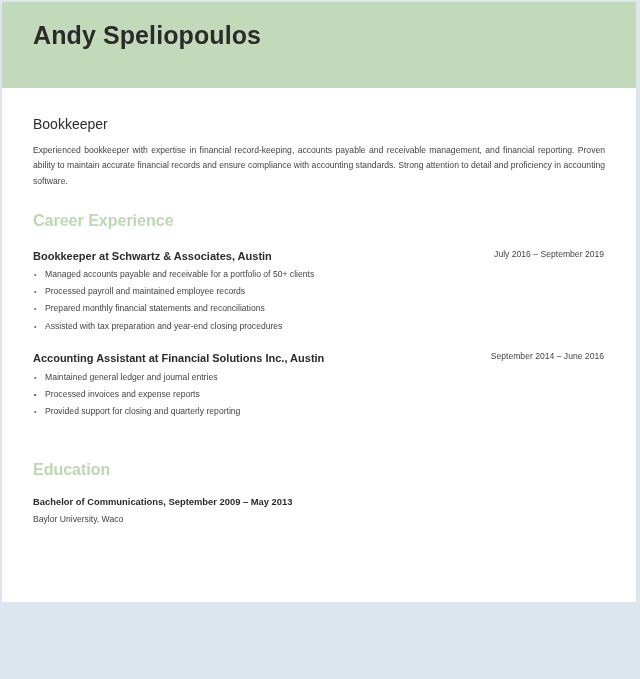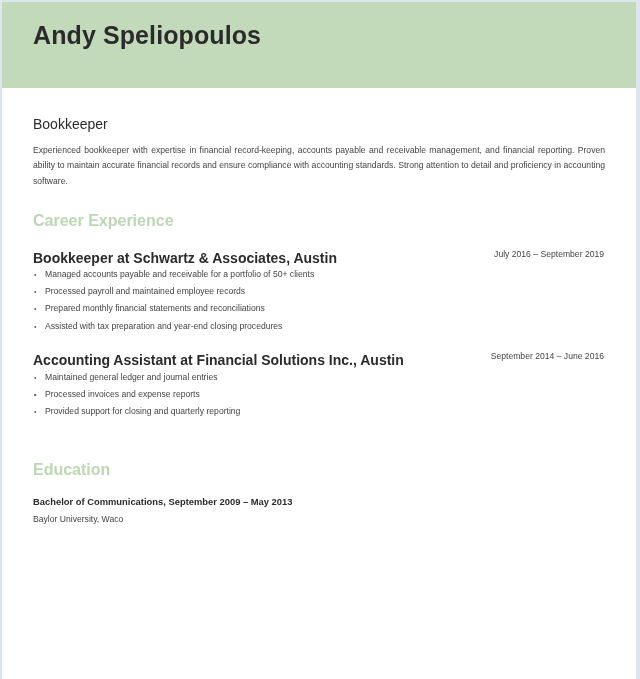--- a/index.html
+++ b/index.html
@@ -1,24 +1,24 @@
 <!DOCTYPE html>
 <html><head>
 <meta charset="utf-8">
 <style>
   html,body{margin:0;padding:0;}
   body{width:640px;height:679px;background:#dde5ee;font-family:"Liberation Sans",sans-serif;overflow:hidden;position:relative;}
-  .page{position:absolute;left:2px;top:2px;width:634px;height:677px;background:#ffffff;}
+  .page{position:absolute;left:2px;top:2px;width:634px;height:600px;background:#ffffff;}
   .header{position:absolute;left:0;top:0;width:634px;height:86px;background:#c2dab9;}
   .name{position:absolute;left:31px;top:19px;font-size:25px;font-weight:bold;color:#2b2b2b;letter-spacing:0.1px;}
   .contact{position:absolute;right:32px;top:20px;text-align:right;font-size:8.6px;color:#333;line-height:16px;}
   .title{position:absolute;left:31px;top:114px;font-size:14px;font-weight:normal;color:#2b2b2b;}
   .summary{position:absolute;left:31px;top:141px;width:572px;font-size:8.6px;color:#444;line-height:15.3px;text-align:justify;}
   .section{position:absolute;left:31px;font-size:16px;font-weight:bold;color:#bcd8b2;}
-  .job-title{position:absolute;left:31px;font-size:14px;font-weight:bold;color:#2b2b2b;}
+  .job-title{position:absolute;left:31px;font-size:11px;font-weight:bold;color:#2b2b2b;}
   .job-date{position:absolute;right:32px;font-size:8.6px;color:#444;}
   ul{position:absolute;left:31px;margin:0;padding:0;list-style:none;}
   li{font-size:8.6px;color:#444;line-height:17.2px;position:relative;padding-left:12px;}
   li .dot{position:absolute;left:1px;top:0;color:#666;font-size:7px;}
   .edu-degree{position:absolute;left:31px;top:494px;font-size:9.4px;font-weight:bold;color:#2b2b2b;}
   .edu-school{position:absolute;left:31px;top:512px;font-size:8.6px;color:#444;}
 </style>
 </head>
 <body>
 

